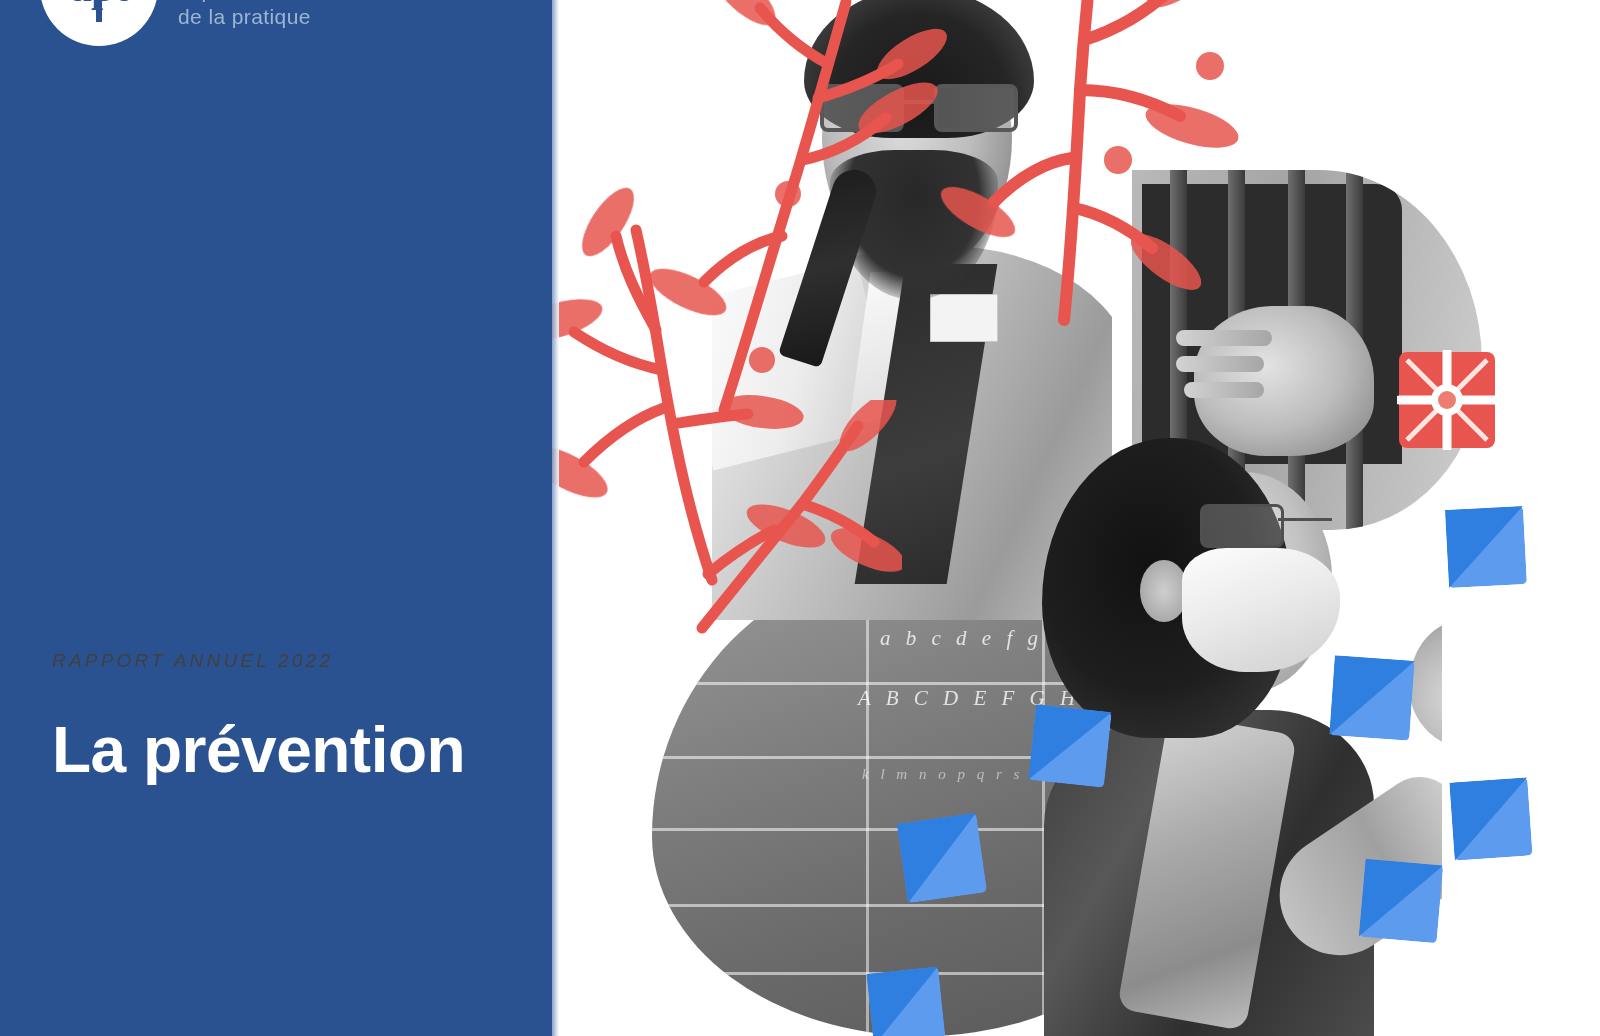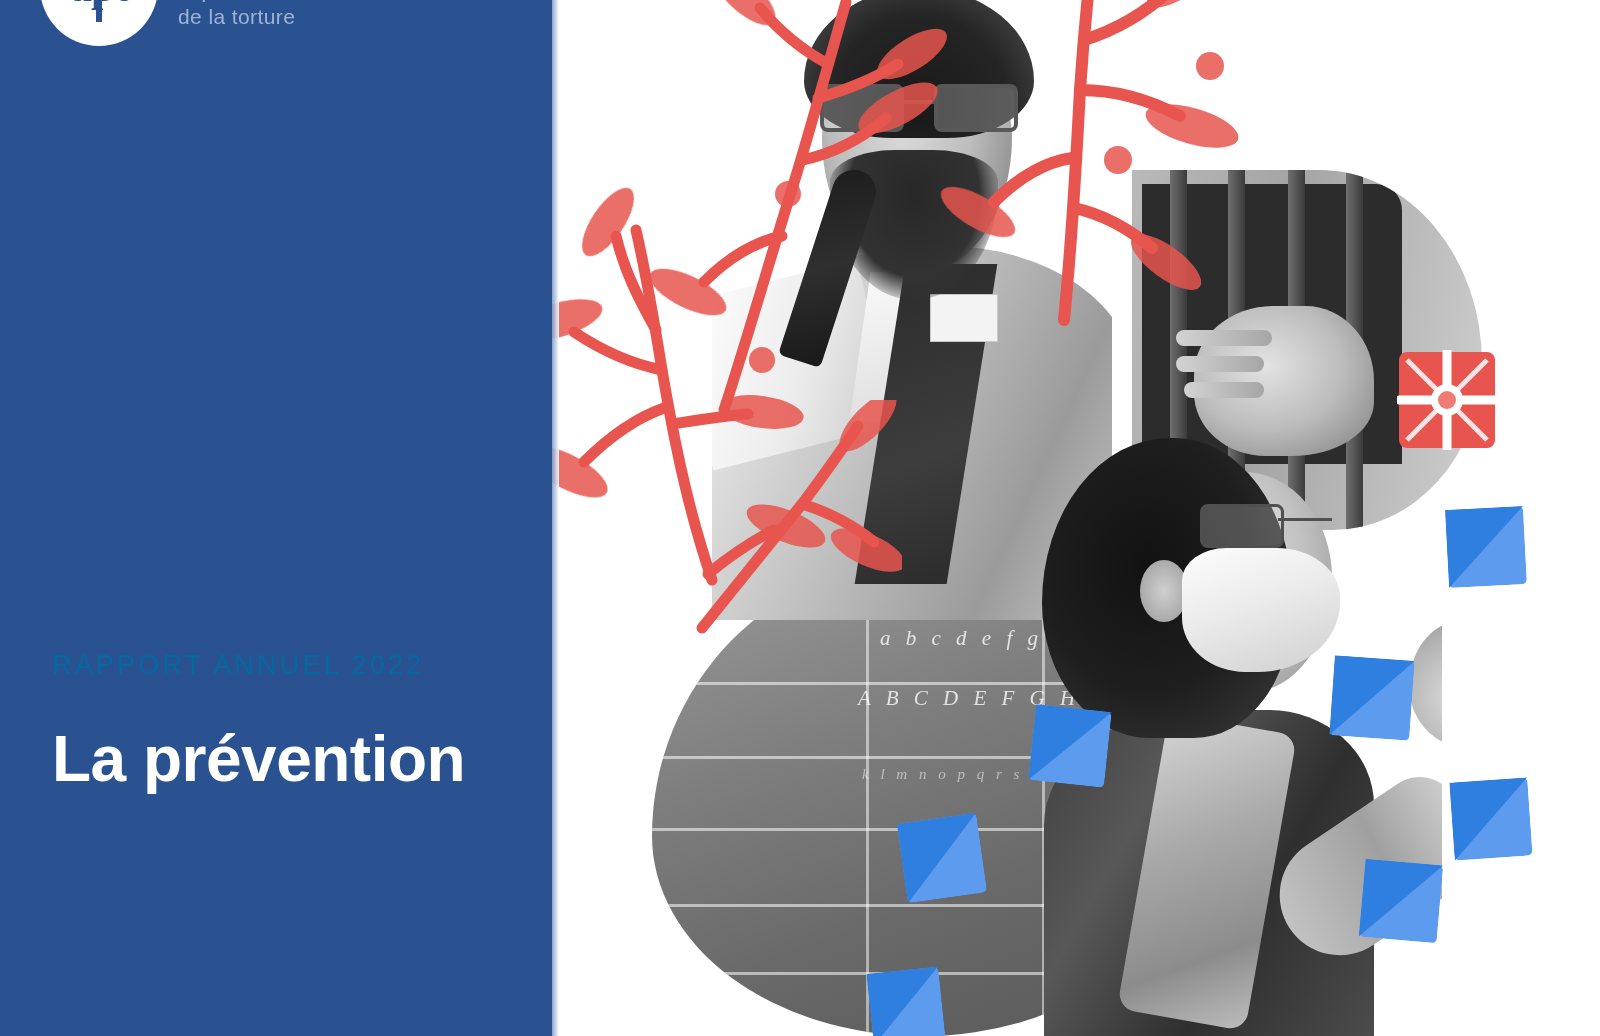--- a/index.html
+++ b/index.html
@@ -70,25 +70,26 @@
 
   
   .title-block{
     position:absolute;
     left:52px;
     top:650px;
     width:470px;
     z-index:45;
   }
   .kicker{
-    color:#0369a1;
-    font-size:27px;
+    color:#404040;
+    font-size:19px;
     letter-spacing:3.2px;
     font-weight:400;
     margin-bottom:26px;
+    font-style:italic;
   }
   .main-title{
     color:#ffffff;
     font-size:64px;
     font-weight:bold;
     line-height:1.12;
     letter-spacing:-0.5px;
   }
   .main-title .l2{display:block;}
 
@@ -500,21 +501,21 @@
   <div class="blue-panel"></div>
   <div class="panel-edge"></div>
 
   <div class="logo-block">
     <div class="logo-mark">
       <span class="logo-text">apt</span>
       <span class="logo-stem"></span>
     </div>
     <div class="logo-tagline">
       <div>la prévention</div>
-      <div>de la torture</div>
+      <div>de la pratique</div>
     </div>
   </div>
 
   <div class="title-block">
     <div class="kicker">RAPPORT ANNUEL 2022</div>
     <h1 class="main-title">
       <span>La prévention</span>
     </h1>
   </div>
 

